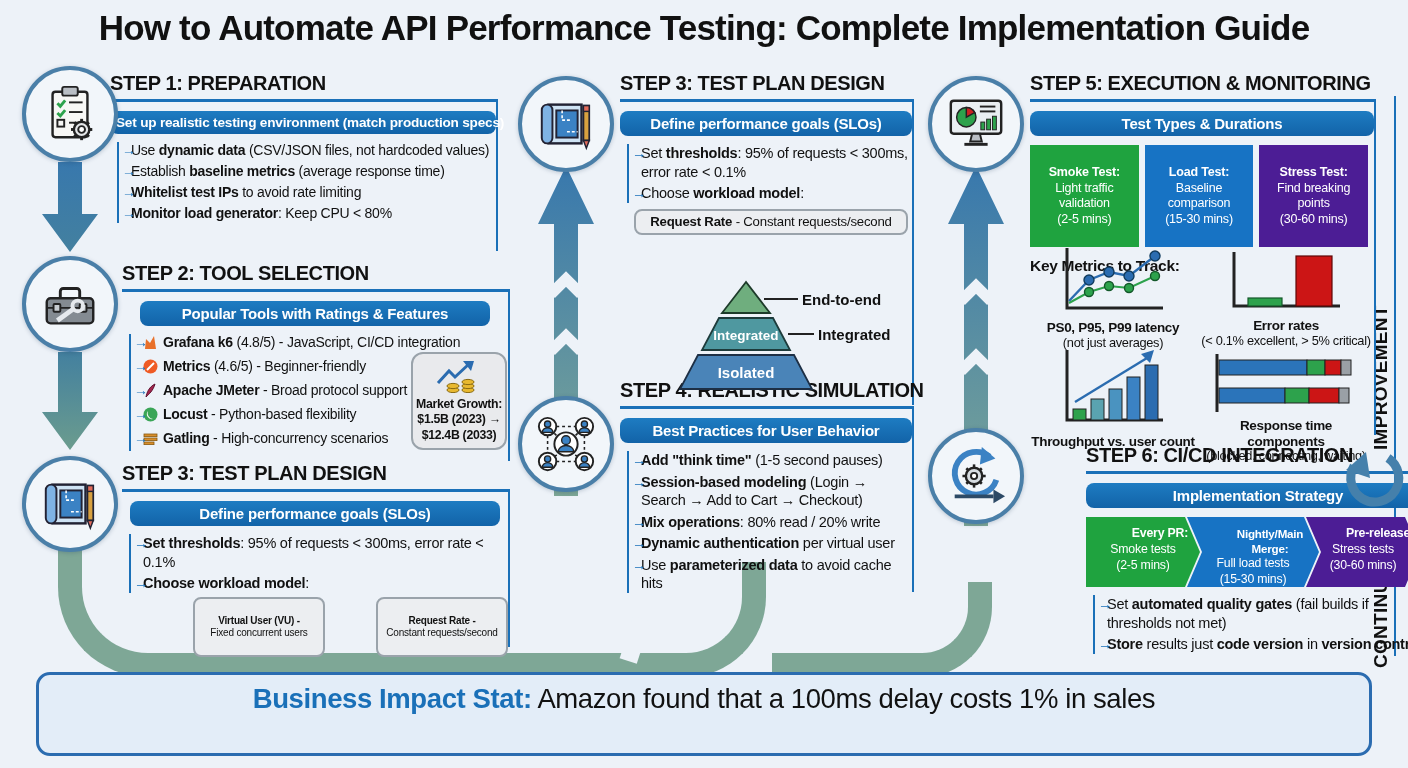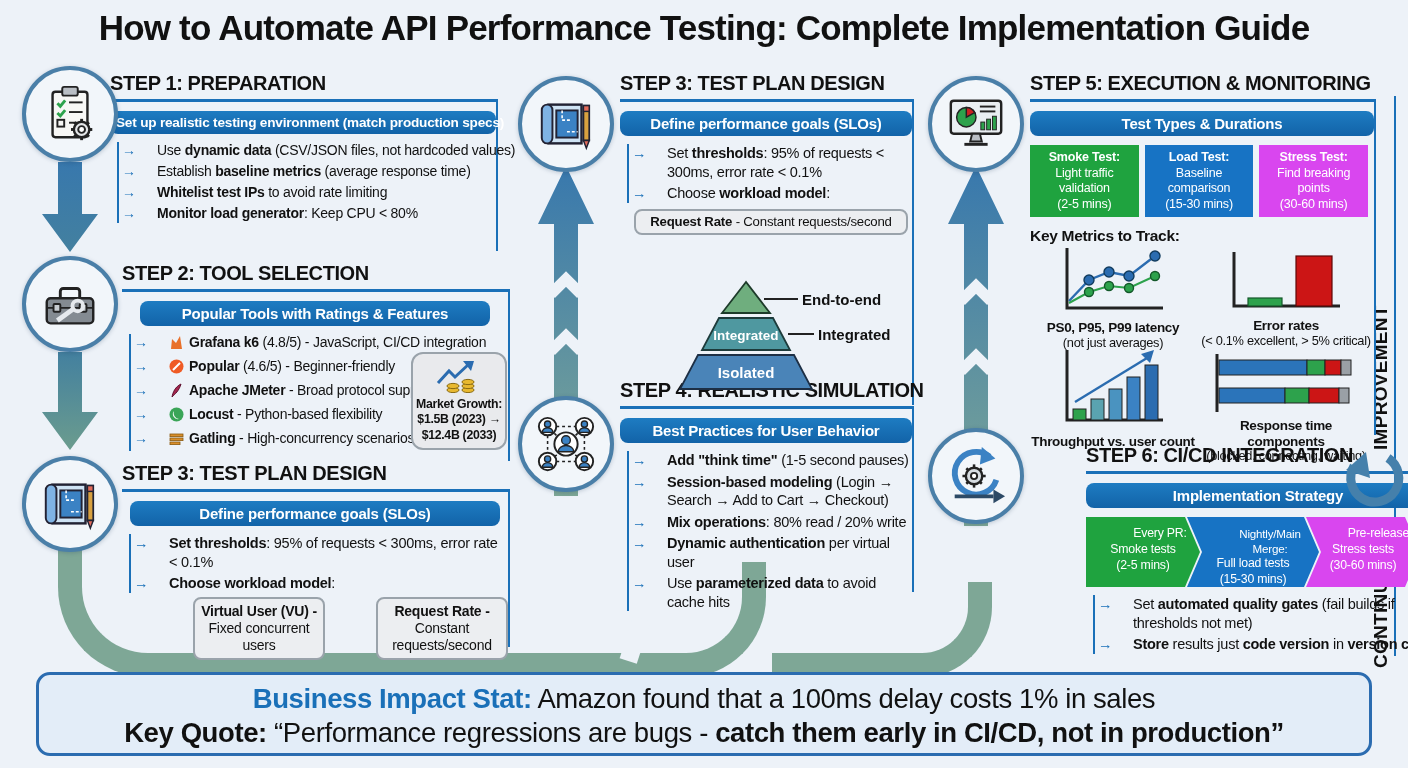--- a/index.html
+++ b/index.html
@@ -10,38 +10,38 @@
 
   
   .sec{z-index:2;}
   .sec-title{font-size:20px;font-weight:bold;letter-spacing:-0.4px;white-space:nowrap;margin:0 0 4px 0;}
   .sec-body{border-top:3px solid #1a70b8;border-right:2.5px solid #1a70b8;padding-top:9px;box-sizing:border-box;}
   .pill{background:linear-gradient(#1e7cc2,#1263a8);color:#fff;font-weight:bold;text-align:center;
     border-radius:8px;padding:4px 6px;white-space:nowrap;font-size:15px;letter-spacing:-0.2px;}
 
   
   .blist{margin:8px 0 0 7px;padding:0;border-left:2px solid #1a70b8;list-style:none;}
-  .blist li{position:relative;padding-left:38px;margin:3px 0;font-size:14.5px;line-height:1.28;letter-spacing:-0.25px;}
+  .blist li{position:relative;padding-left:12px;margin:3px 0;font-size:14.5px;line-height:1.28;letter-spacing:-0.25px;}
   .blist li::before{content:"→";position:absolute;left:3px;top:0;color:#1a70b8;font-weight:bold;}
   .blist.tight li{font-size:14px;white-space:nowrap;}
   .toolrow .ticon{display:inline-block;vertical-align:-3px;margin-right:5px;}
 
   .gbox{background:#eceef1;border:2px solid #9aa3ab;border-radius:8px;text-align:center;
-    font-size:14px;line-height:1.22;padding:4px 4px;box-sizing:border-box;letter-spacing:-0.2px;margin-left:43px;}
+    font-size:10px;line-height:1.22;padding:16px 4px;box-sizing:border-box;letter-spacing:-0.2px;margin-left:43px;}
 
   
   .ttrow{display:flex;gap:6px;margin-top:9px;}
-  .tt{flex:1;color:#fff;text-align:center;font-size:12.5px;line-height:1.24;padding:5px 2px;letter-spacing:-0.2px;}
-  .bg-green{background:#1fa33f;} .bg-blue{background:#1773c4;} .bg-red{background:#d946ef;}
+  .tt{flex:1;color:#fff;text-align:center;font-size:12.5px;line-height:1.24;padding:20px 2px;letter-spacing:-0.2px;}
+  .bg-green{background:#1fa33f;} .bg-blue{background:#1773c4;} .bg-red{background:#4c1d95;}
   .tt .t{font-weight:bold;}
 
   
   .chrow{display:flex;margin-top:9px;}
   .chev{color:#fff;text-align:center;font-size:12.3px;line-height:1.3;padding-top:9px;height:70px;box-sizing:border-box;letter-spacing:-0.2px;}
-  .chev .t{font-weight:normal;padding-left:34px;}
+  .chev .t{font-weight:bold;padding-left:34px;}
   .chev.first{width:114px;clip-path:polygon(0 0,calc(100% - 15px) 0,100% 50%,calc(100% - 15px) 100%,0 100%);}
   .chev.mid{width:132px;margin-left:-13px;clip-path:polygon(0 0,calc(100% - 15px) 0,100% 50%,calc(100% - 15px) 100%,0 100%,15px 50%);}
   .chev.last{width:114px;margin-left:-13px;clip-path:polygon(0 0,calc(100% - 15px) 0,100% 50%,calc(100% - 15px) 100%,0 100%,15px 50%);}
 
   
   .mcell{text-align:center;}
   .cap1{font-weight:bold;font-size:13.5px;letter-spacing:-0.3px;line-height:1.15;}
   .cap2{font-size:12.8px;letter-spacing:-0.3px;line-height:1.15;}
 
   
@@ -259,21 +259,21 @@
     <div class="sec-title">STEP 2: TOOL SELECTION</div>
     <div class="sec-body" style="height:172px">
       <div class="pill" style="margin:0 18px">Popular Tools with Ratings &amp; Features</div>
       <ul class="blist tight">
         <li class="toolrow"><span class="ticon"><svg width="15" height="15">
                 <polygon points="2,14 3,4 7,8 11,1 13,14" fill="#e8702a"></polygon>
               </svg></span><span><b>Grafana k6</b><span> (4.8/5) - JavaScript, CI/CD integration</span></span></li>
         <li class="toolrow"><span class="ticon"><svg width="15" height="15">
                 <circle cx="7.5" cy="7.5" r="7" fill="#ef5b25"></circle>
                 <line x1="4" y1="11" x2="11" y2="4" stroke="#fff" stroke-width="2"></line>
-              </svg></span><span><b>Popular</b><span> (4.6/5) - Beginner-friendly</span></span></li>
+              </svg></span><span><b>Metrics</b><span> (4.6/5) - Beginner-friendly</span></span></li>
         <li class="toolrow"><span class="ticon"><svg width="15" height="15">
                 <path d="M12 1 C6 4 4 9 3 14 C6 11 10 8 12 1 Z" fill="#a3264e" stroke="#5e1230" stroke-width="1"></path>
               </svg></span><span><b>Apache JMeter</b><span> - Broad protocol support</span></span></li>
         <li class="toolrow"><span class="ticon"><svg width="15" height="15">
                 <circle cx="7.5" cy="7.5" r="7" fill="#3aa557"></circle>
                 <path d="M5 4 a5 5 0 0 0 5 8 a6 6 0 0 1 -5 -8" fill="#fff"></path>
               </svg></span><span><b>Locust</b><span> - Python-based flexibility</span></span></li>
         <li class="toolrow"><span class="ticon"><svg width="15" height="15">
                 <g fill="#d98e2b" stroke="#8a5a10" stroke-width="0.8">
                   <rect x="1" y="3" width="13" height="2.6"></rect>
@@ -481,16 +481,15 @@
   <div class="abs" id="edge-line"></div>
   <div class="abs vtext" style="left:1370px;top:295px;height:155px">IMPROVEMENT</div>
   <svg class="abs" style="left:1340px;top:448px;z-index:4" width="66" height="64">
     <path d="M14 18 A24 24 0 1 0 48 10" fill="none" stroke="#4580ab" stroke-width="9"></path>
     <polygon points="26,4 6,22 30,30" fill="#4580ab"></polygon>
   </svg>
   <div class="abs vtext" style="left:1370px;top:518px;height:150px">CONTINUOUS</div>
 
   <div class="abs" id="footer">
     <div class="fl"><b class="c-blue">Business Impact Stat:</b><span> Amazon found that a 100ms delay costs 1% in sales</span></div>
-    <div class="fl"><b>Key Quote:</b><span> “Performance regressions are bugs - </span><b>catch them early in CI/CD, not in production”</b></div>
   </div>
 
 </div>
 
 </body></html>

